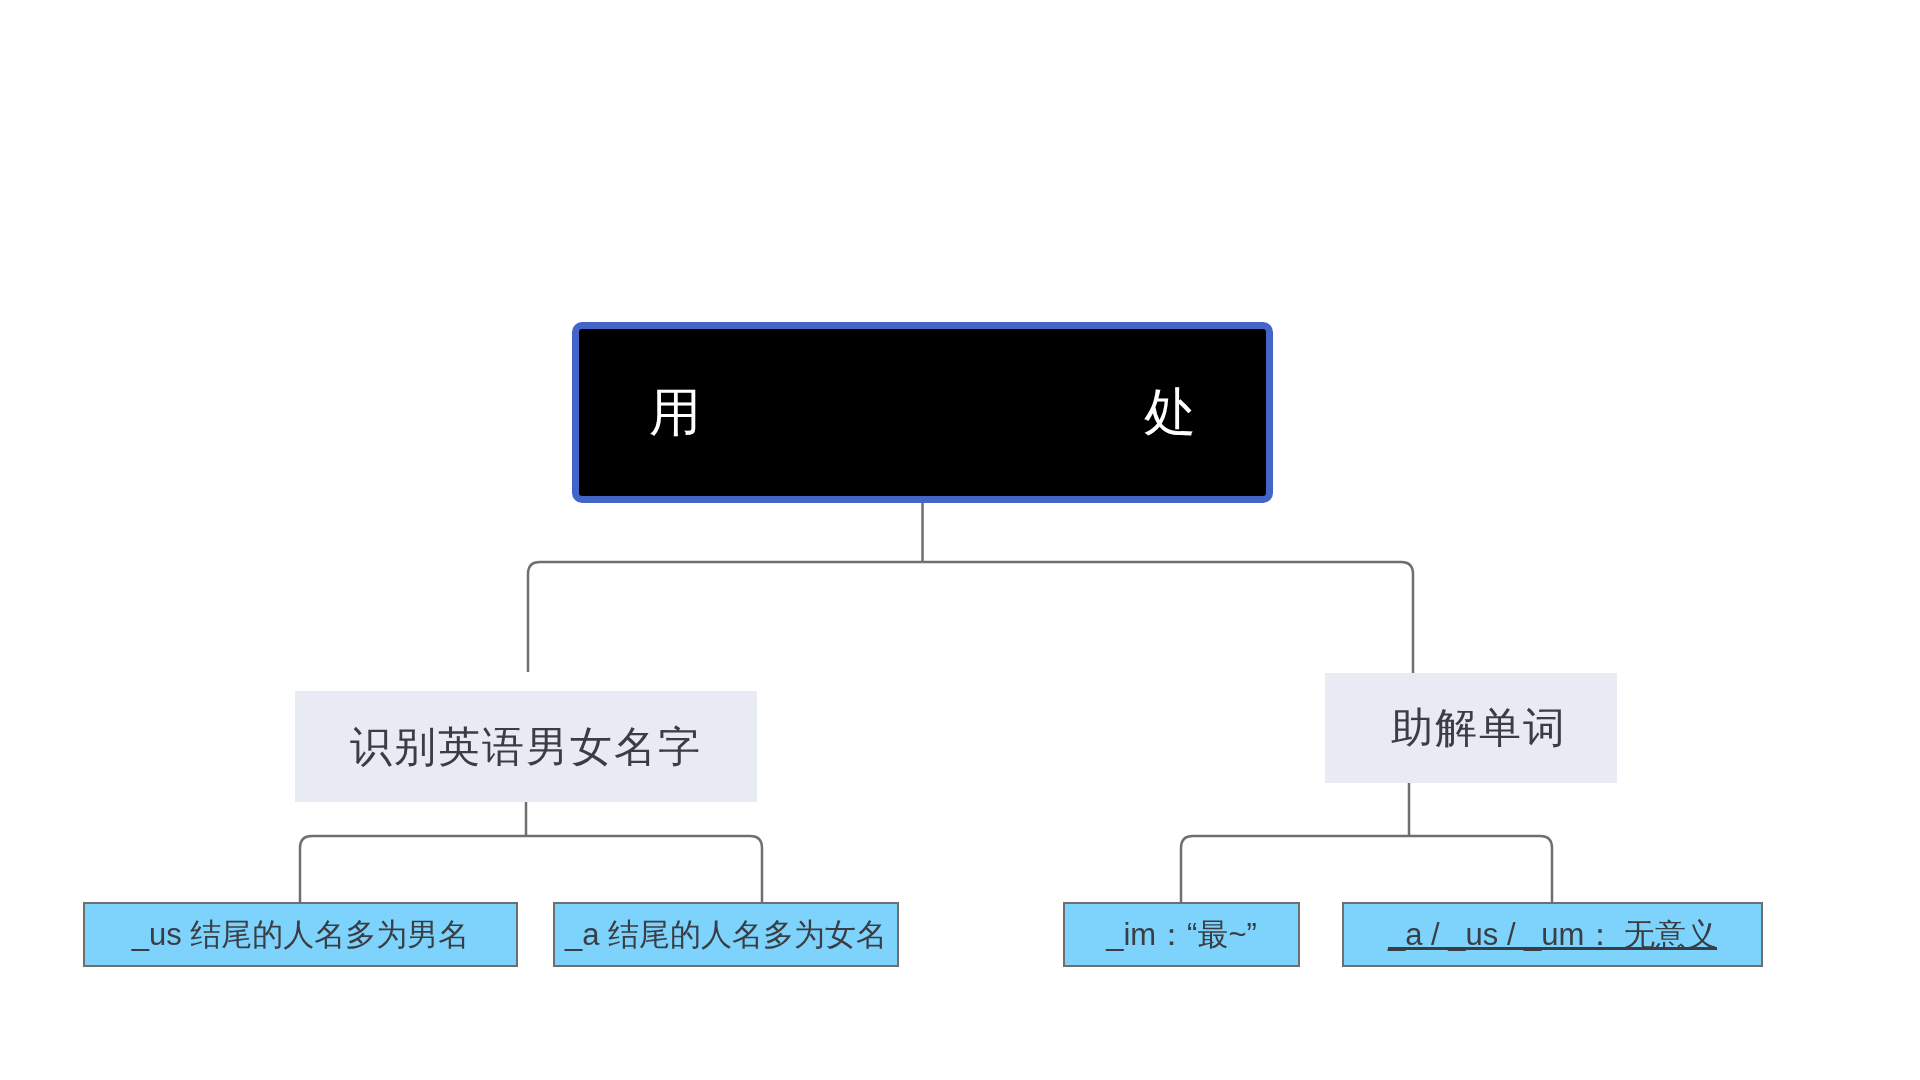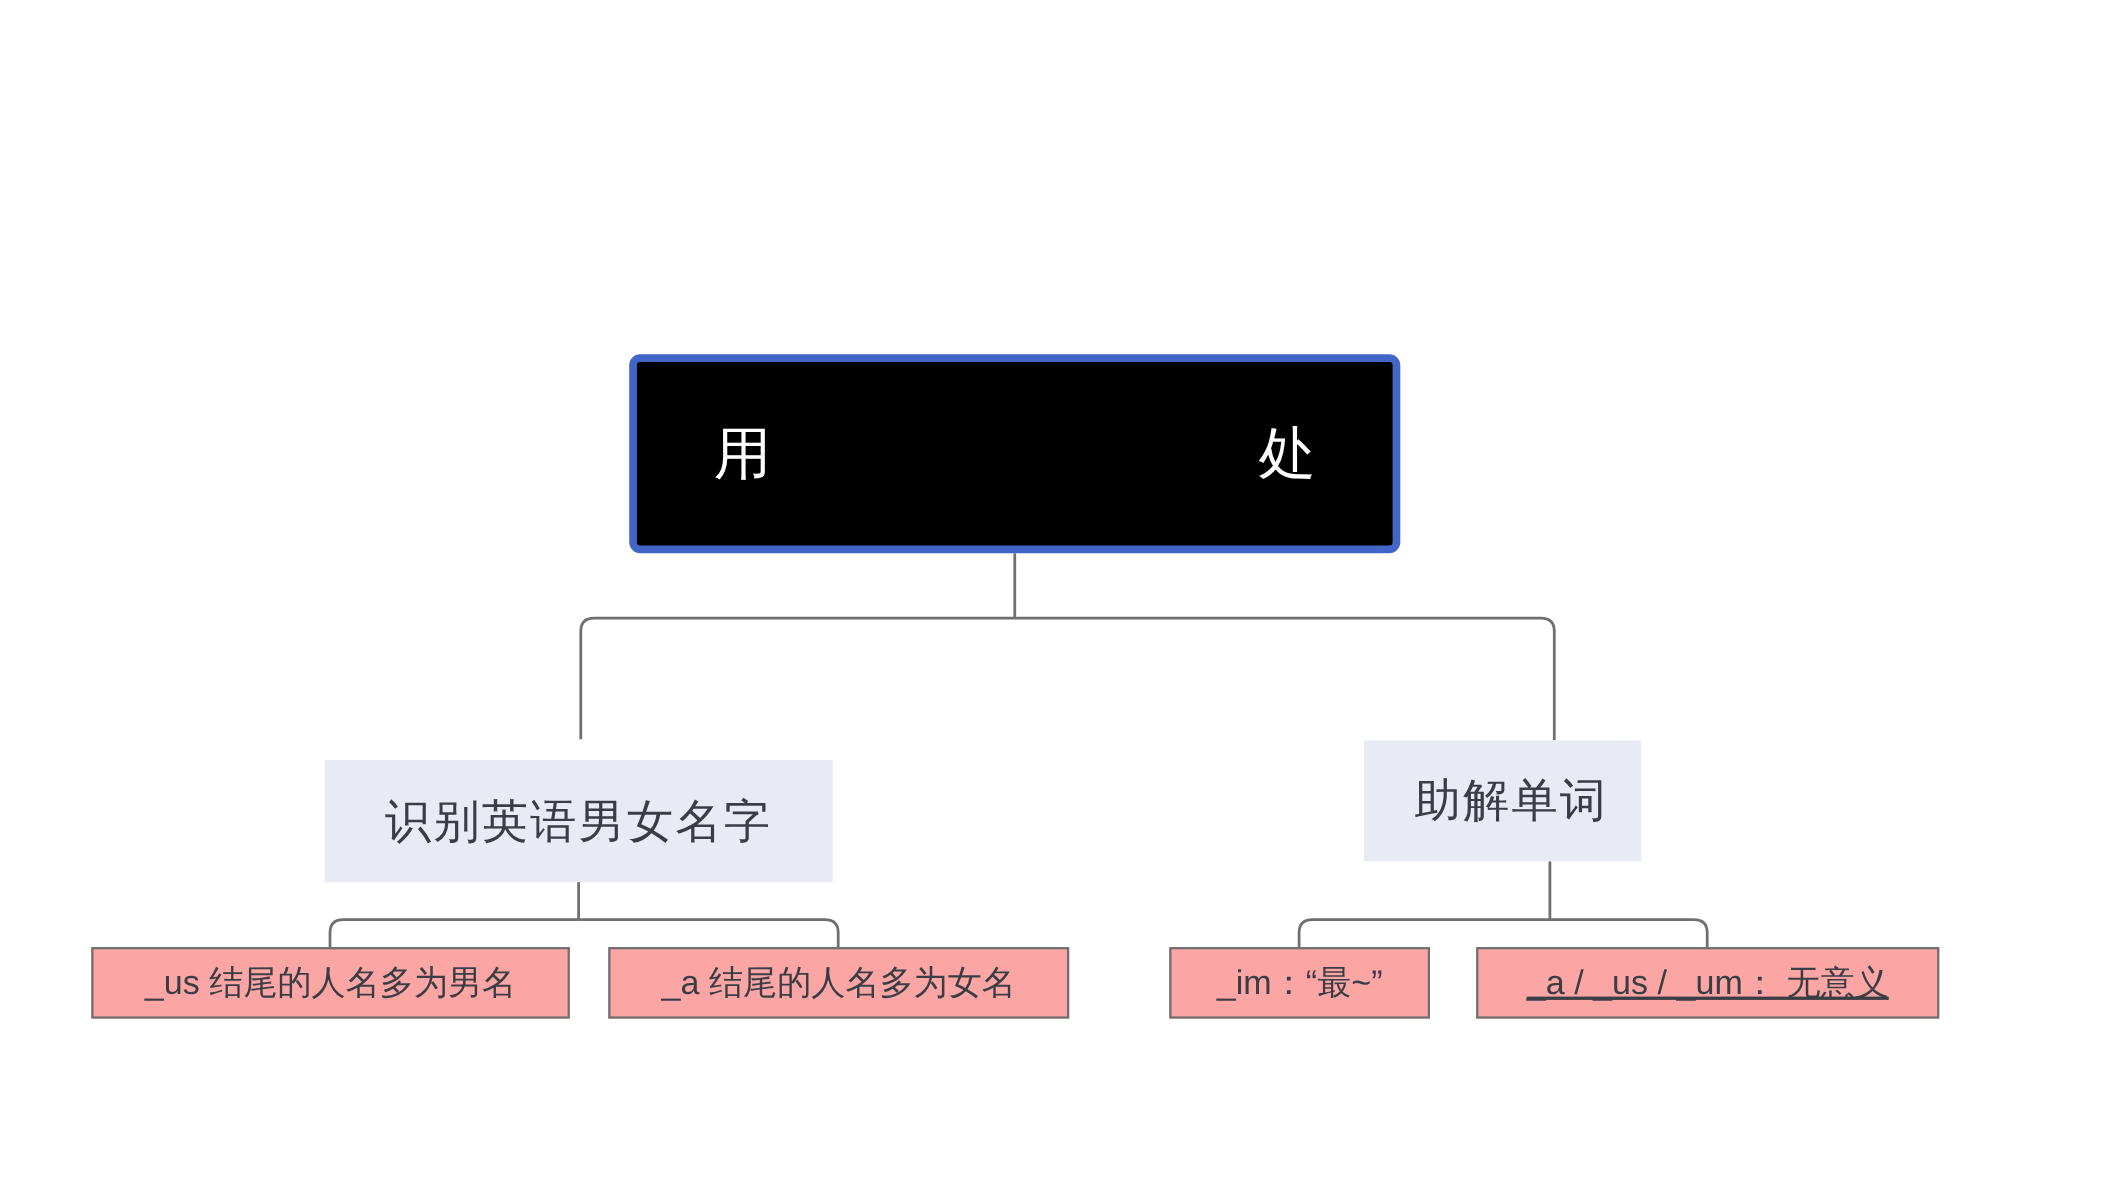--- a/index.html
+++ b/index.html
@@ -49,31 +49,31 @@
     justify-content: space-between;
     padding: 0 70px;
   }
   .branch-node {
     background: var(--branch-fill, #E9EBF4);
     color: var(--node-text, #3A3E44);
     font-size: 42px;
     letter-spacing: 2px;
   }
   .branch-0 { left: 295px; top: 672px; width: 462px; height: 111px; margin-top: 19px; }
-  .branch-1 { left: 1240px; top: 673px; width: 252px; height: 110px; padding-left: 16px; }
+  .branch-1 { left: 1325px; top: 673px; width: 292px; height: 110px; padding-left: 16px; }
   .leaf-node {
-    top: 861px;
+    top: 902px;
     height: 65px;
-    background: #fca5a5;
+    background: #7dd3fc;
     border: 2px solid var(--leaf-border, #6E6E6E);
     color: var(--node-text, #3A3E44);
     font-size: 31px;
   }
   .leaf-0-0 { left: 83px;   width: 435px; }
-  .leaf-0-1 { left: 553px;  width: 419px; }
+  .leaf-0-1 { left: 553px;  width: 346px; }
   .leaf-1-0 { left: 1063px; width: 237px; }
   .leaf-1-1 { left: 1342px; width: 421px; text-decoration: underline; }
 </style>
 </head>
 <body>
 
 <div id="canvas" style="--canvas-bg: #FFFFFF; --root-fill: #000000; --root-border: #4365C8; --root-text: #FFFFFF; --branch-fill: #E9EBF4; --node-text: #3A3E44; --leaf-border: #6E6E6E; --connector-color: #6F6F6F;">
 
   <svg id="connector-layer" viewBox="0 0 1920 1080" aria-hidden="true">
     <path d="M922.5 503 V562"></path>

